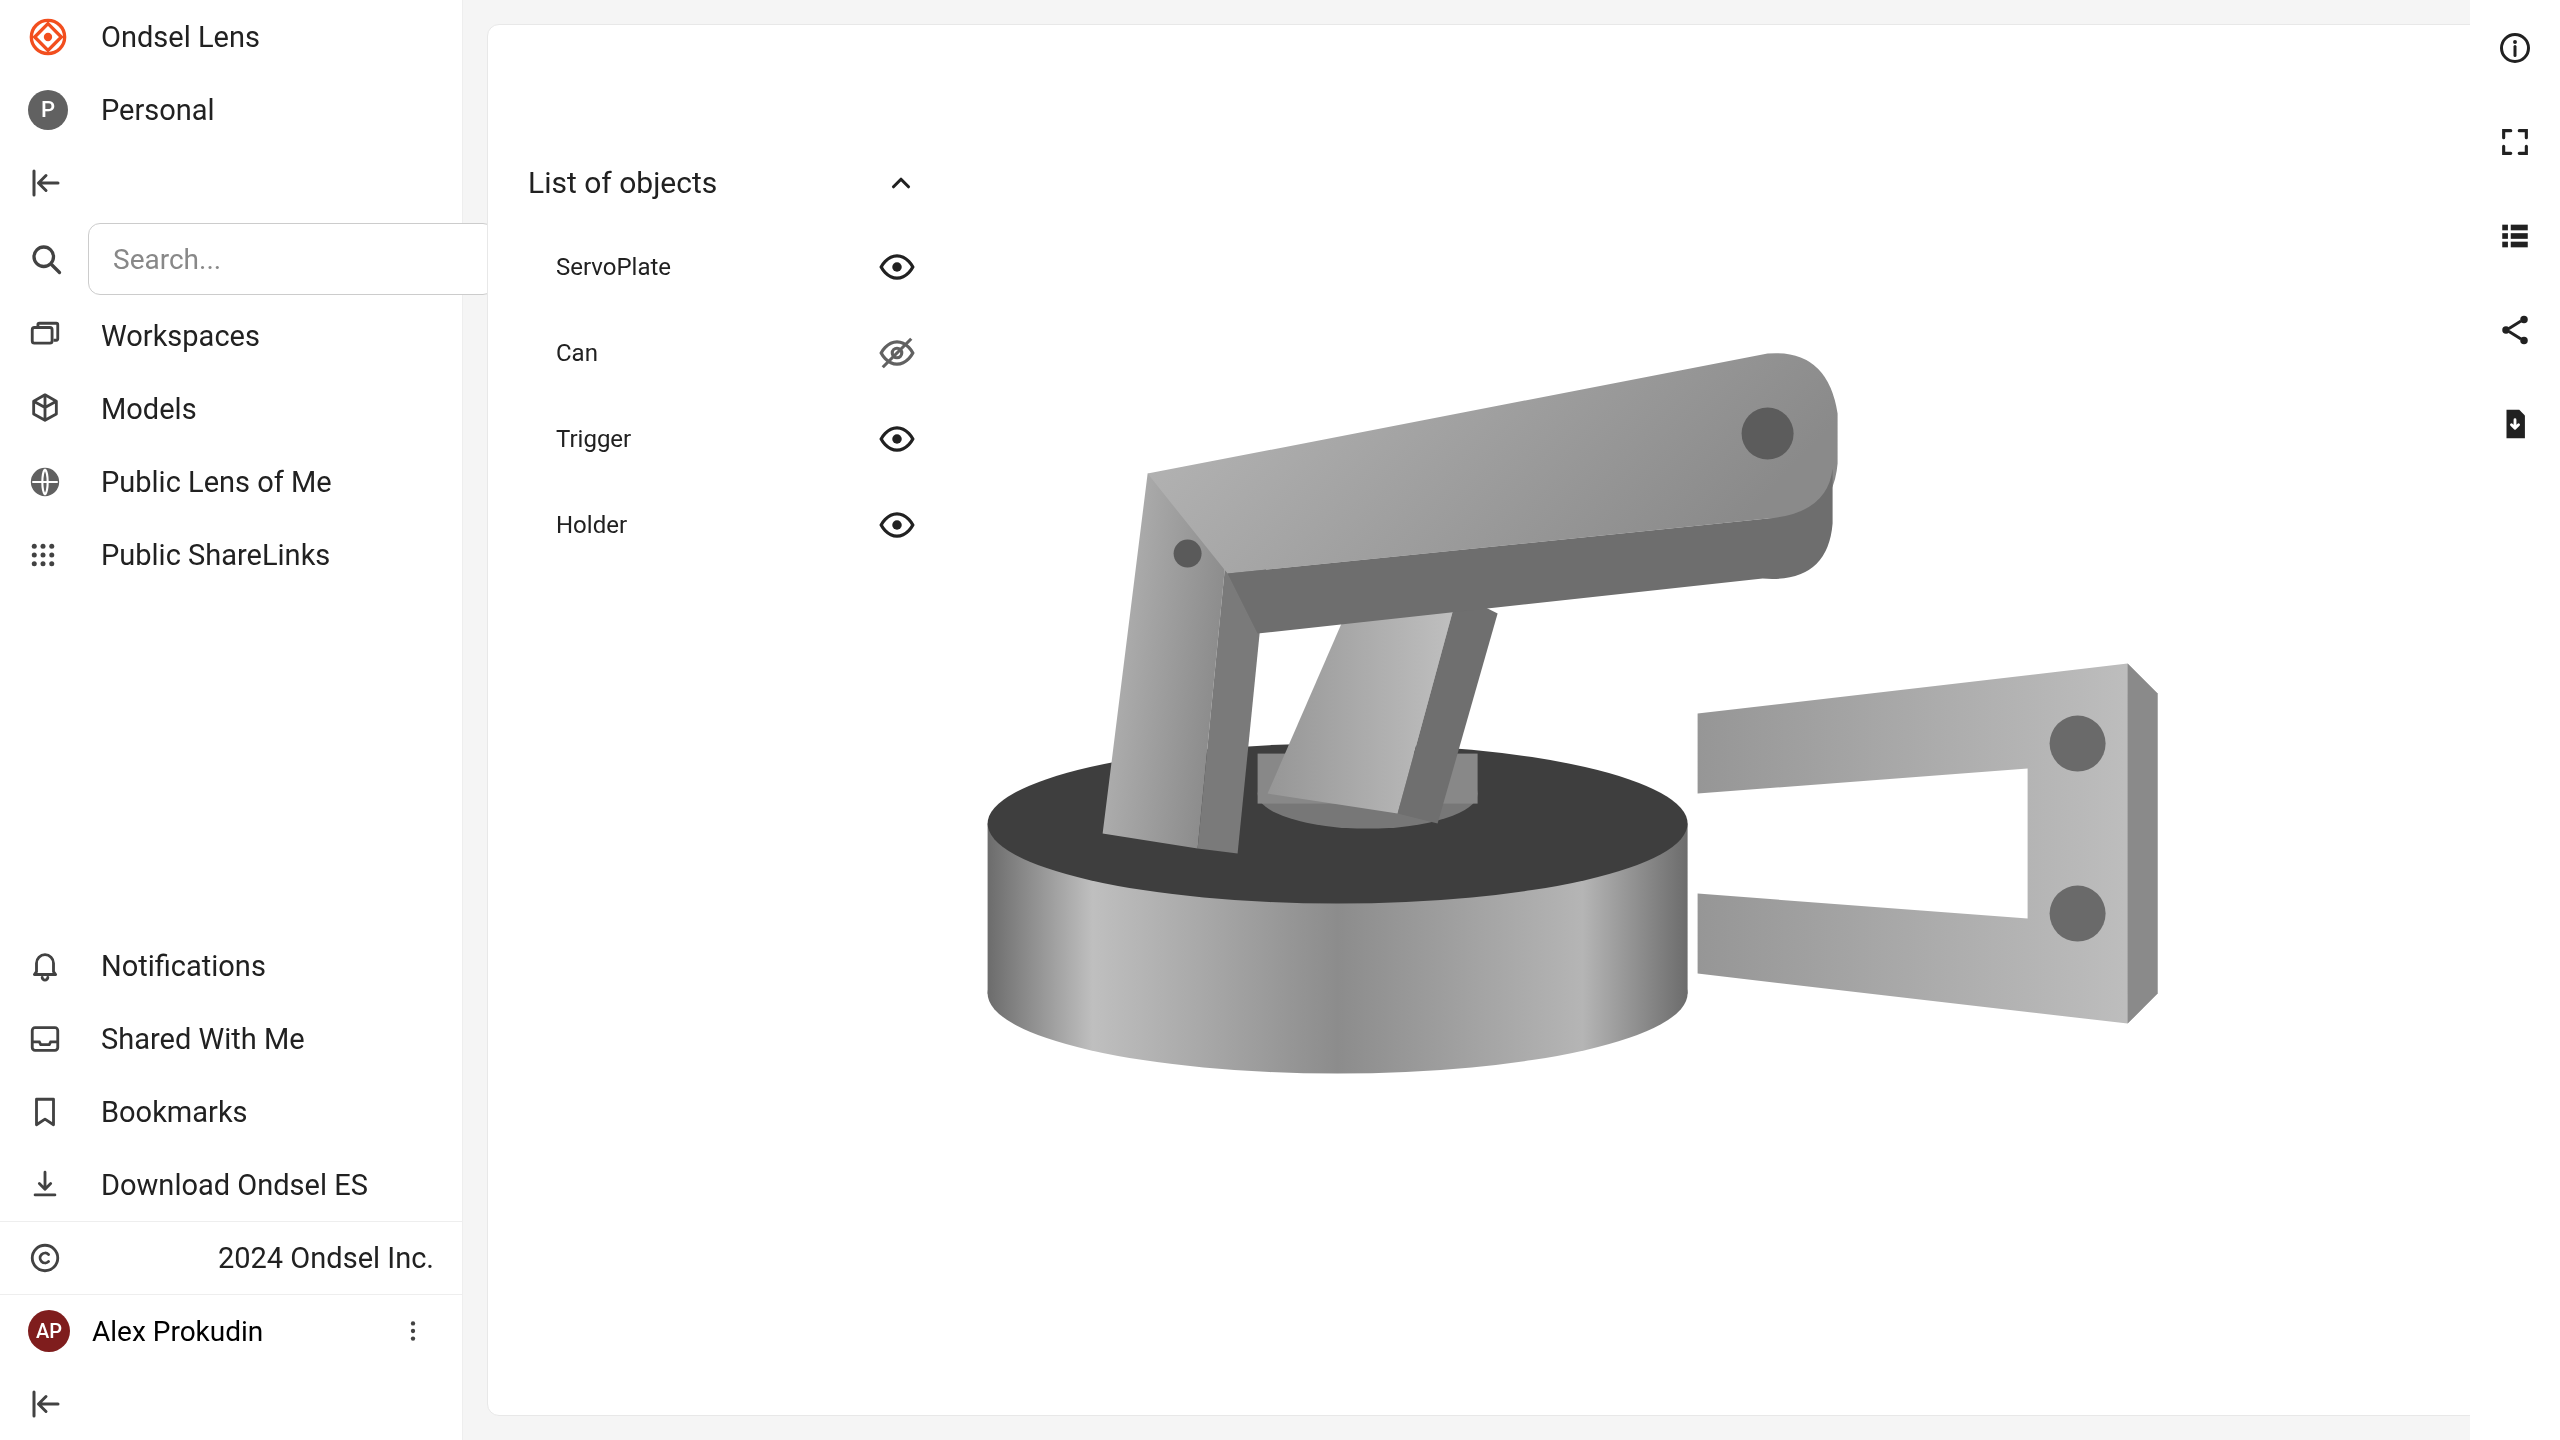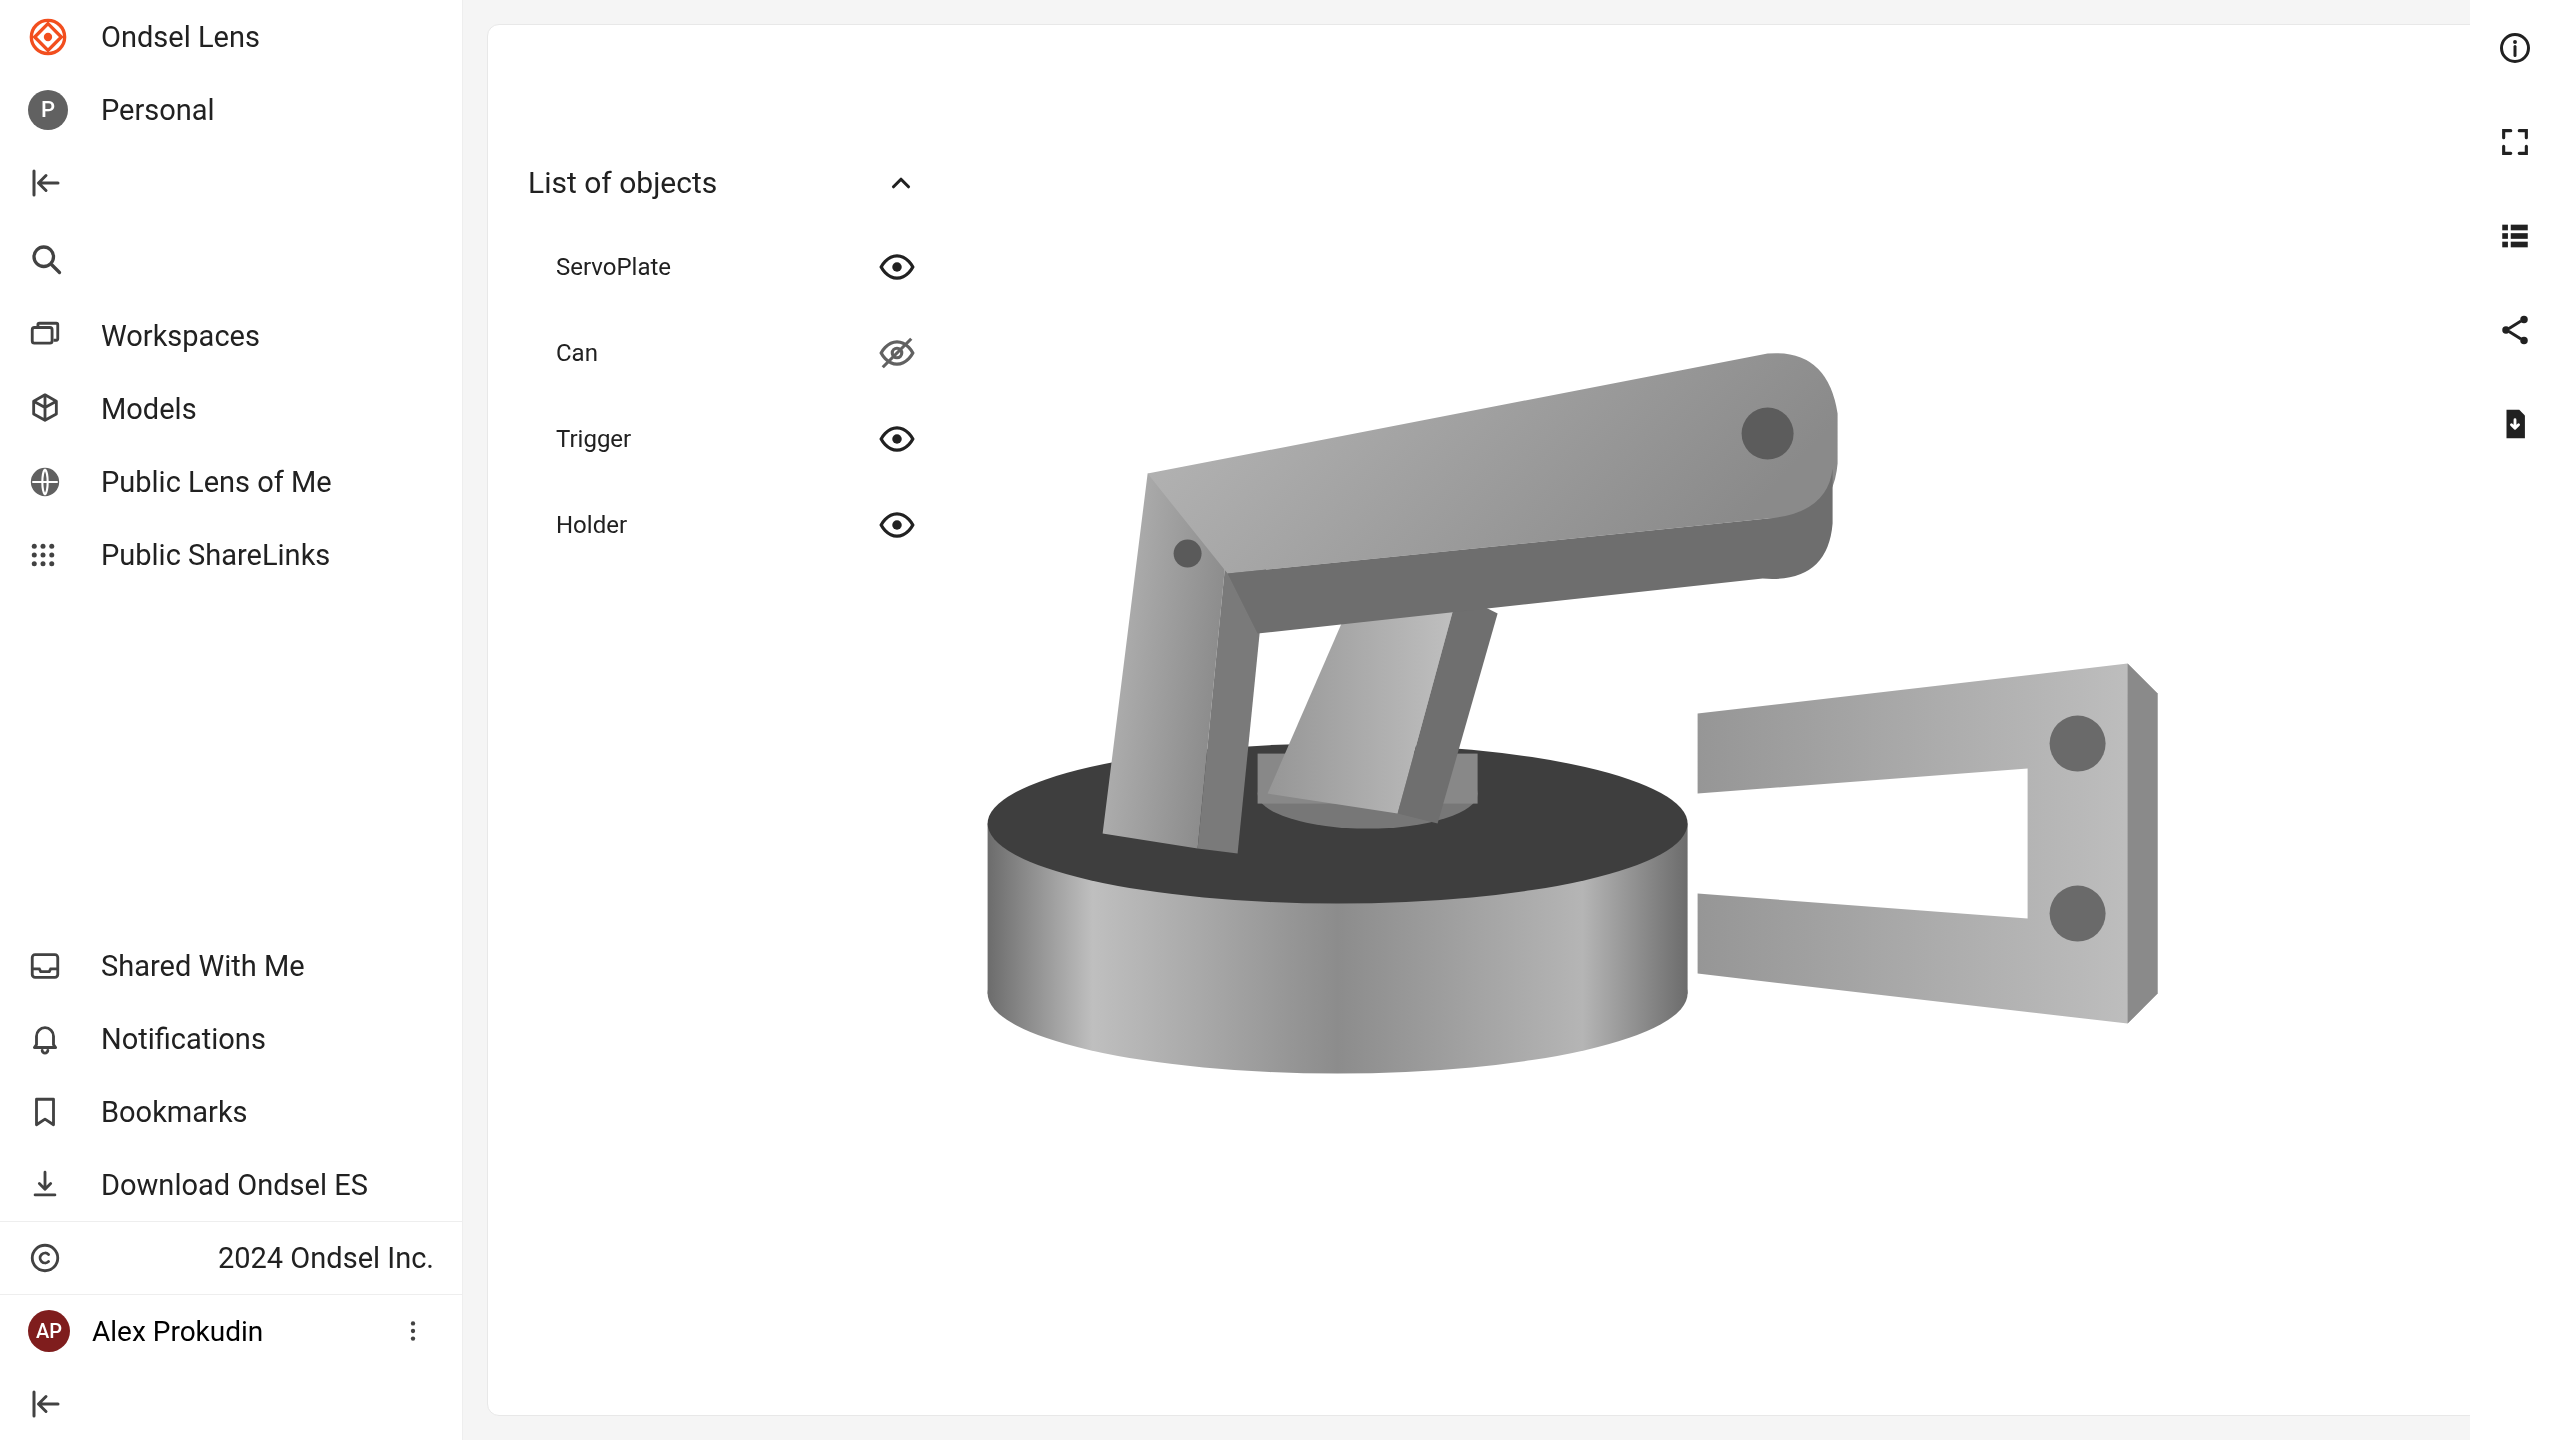--- a/index.html
+++ b/index.html
@@ -58,20 +58,21 @@
           <path d="M4 4v16M20 12H7m0 0l5-5m-5 5l5 5" stroke="#424242" stroke-width="2" fill="none" stroke-linecap="round" stroke-linejoin="round"></path>
         </svg>
     </div>
     <div class="search-row">
       <span>
         <svg width="36" height="36" viewBox="0 0 24 24">
             <circle cx="10.5" cy="10.5" r="6.5" stroke="#424242" stroke-width="2.2" fill="none"></circle>
             <line x1="16" y1="16" x2="21" y2="21" stroke="#424242" stroke-width="2.2" stroke-linecap="round"></line>
           </svg>
       </span>
+      <input class="search-input" type="text" placeholder="Search..." style="">
     </div>
     <div class="sidebar-item">
       <span class="icon-slot">
         <svg width="34" height="34" viewBox="0 0 24 24">
             <rect x="3" y="6" width="14" height="11" rx="1.5" stroke="#424242" stroke-width="2" fill="none"></rect>
             <path d="M7 6V4a1 1 0 011-1h12a1 1 0 011 1v10a1 1 0 01-1 1h-2" stroke="#424242" stroke-width="2" fill="none"></path>
           </svg>
       </span>
       <span>Workspaces</span>
     </div>
@@ -107,33 +108,33 @@
           </svg>
       </span>
       <span>Public ShareLinks</span>
     </div>
   </div>
 
   <div class="sidebar-bottom">
     <div class="sidebar-item">
       <span class="icon-slot">
         <svg width="34" height="34" viewBox="0 0 24 24">
+            <path d="M6 16V10a6 6 0 1112 0v6l1.5 2H4.5L6 16zM10 20a2 2 0 004 0" stroke="#424242" stroke-width="2" fill="none" stroke-linecap="round" stroke-linejoin="round"></path>
+          </svg>
+      </span>
+      <span>Notifications</span>
+    </div>
+    <div class="sidebar-item">
+      <span class="icon-slot">
+        <svg width="34" height="34" viewBox="0 0 24 24">
             <rect x="3" y="4" width="18" height="16" rx="2" stroke="#424242" stroke-width="2" fill="none"></rect>
             <path d="M3 14h5l1 2h6l1-2h5" stroke="#424242" stroke-width="2" fill="none"></path>
           </svg>
       </span>
       <span>Shared With Me</span>
-    </div>
-    <div class="sidebar-item">
-      <span class="icon-slot">
-        <svg width="34" height="34" viewBox="0 0 24 24">
-            <path d="M6 16V10a6 6 0 1112 0v6l1.5 2H4.5L6 16zM10 20a2 2 0 004 0" stroke="#424242" stroke-width="2" fill="none" stroke-linecap="round" stroke-linejoin="round"></path>
-          </svg>
-      </span>
-      <span>Notifications</span>
     </div>
     <div class="sidebar-item">
       <span class="icon-slot">
         <svg width="34" height="34" viewBox="0 0 24 24">
             <path d="M6 3h12v18l-6-4-6 4V3z" stroke="#424242" stroke-width="2" fill="none" stroke-linejoin="round"></path>
           </svg>
       </span>
       <span>Bookmarks</span>
     </div>
     <div class="sidebar-item">

